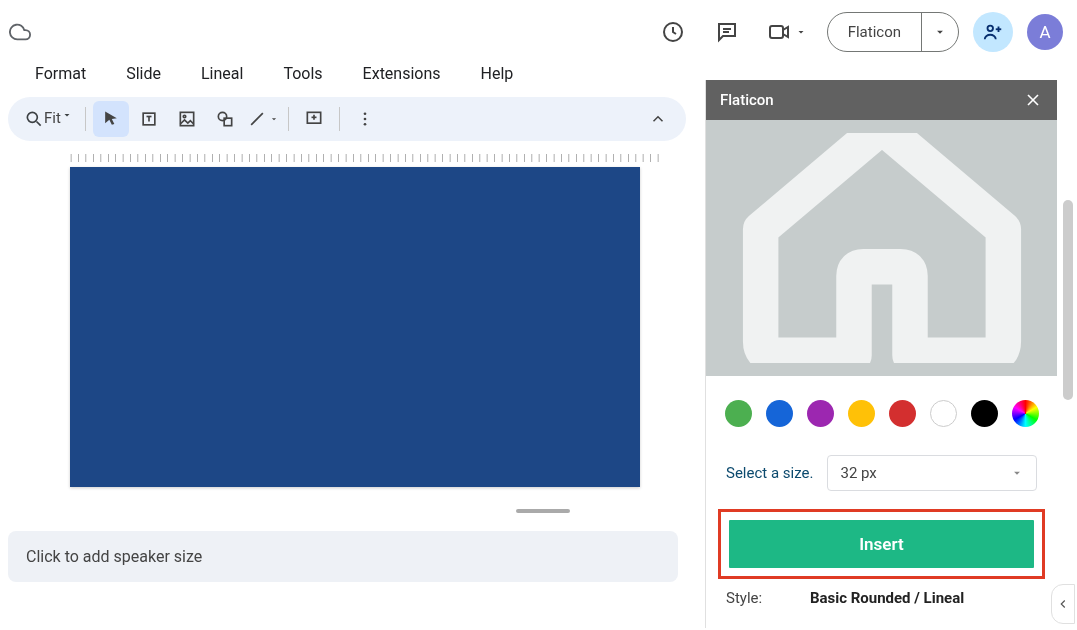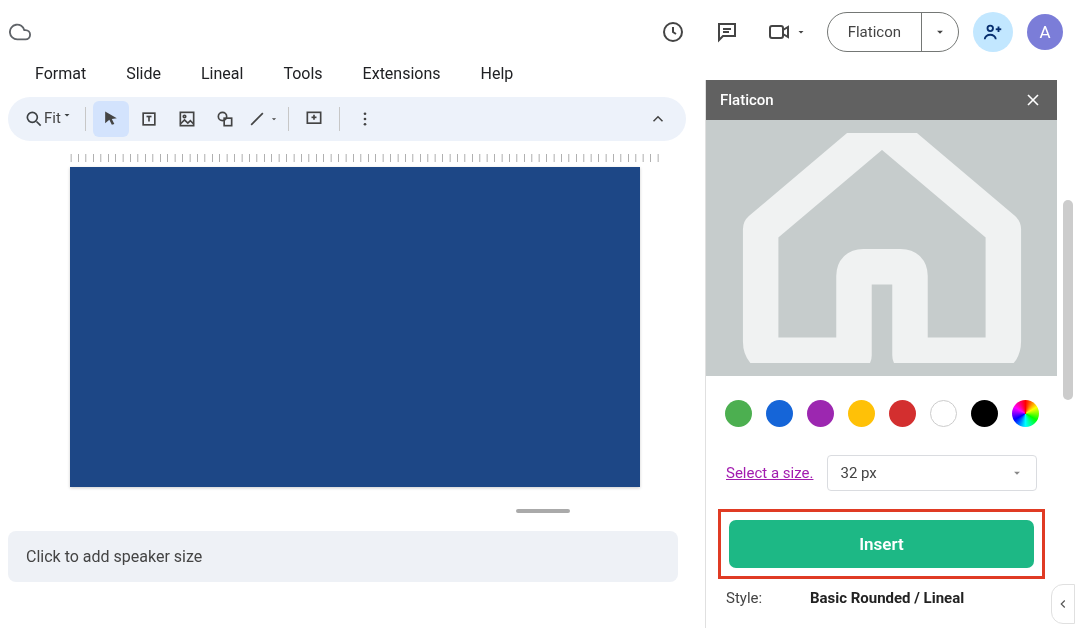--- a/index.html
+++ b/index.html
@@ -40,24 +40,24 @@
     .side-panel { position: absolute; top: 80px; right: 20px; width: 352px; background: #fff; border-left: 1px solid #e0e0e0; height: 548px; }
     .panel-header { background: #616161; color: #fff; display: flex; align-items: center; padding: 10px 14px; font-size: 15px; font-weight: 500; }
     .panel-close { margin-left: auto; cursor: pointer; }
     .icon-preview { background: #c6cccc; height: 256px; display: flex; align-items: center; justify-content: center; }
     .house-icon { width: 280px; height: 230px; }
     .color-row { display: flex; gap: 14px; justify-content: center; padding: 24px 0 18px; }
     .color-dot { width: 27px; height: 27px; border-radius: 50%; cursor: pointer; }
     .color-dot.white { border: 1px solid #ccc; }
     .color-dot.multi { background: conic-gradient(red, yellow, lime, cyan, blue, magenta, red); }
     .size-row { display: flex; align-items: center; gap: 14px; padding: 10px 20px 18px; }
-    .size-label { font-size: 15px; color: #a21caf; text-decoration: underline; }
+    .size-label { font-size: 15px; color: #0c4a6e; }
     .size-select { flex: 1; border: 1px solid #dadce0; border-radius: 4px; padding: 8px 12px; display: flex; align-items: center; justify-content: space-between; font-size: 15px; color: #444; gap: 16px; }
     .insert-wrap { border: 3px solid #e03b24; padding: 8px; margin: 0 12px 10px; }
-    .insert-btn { background: #1db885; color: #fff; text-align: center; padding: 14px; font-size: 17px; font-weight: 600; border-radius: 7px; cursor: pointer; }
+    .insert-btn { background: #1db885; color: #fff; text-align: center; padding: 14px; font-size: 17px; font-weight: 600; border-radius: 1px; cursor: pointer; }
     .style-row { padding: 0 20px; font-size: 15px; color: #444; }
     .style-row b { color: #222; margin-left: 44px; }
 
     .scrollbar { position: absolute; top: 200px; right: 4px; width: 10px; height: 200px; background: #ccc; border-radius: 5px; }
     .expand-tab { position: absolute; bottom: 6px; right: 2px; width: 24px; height: 40px; border: 1px solid #e0e0e0; border-radius: 12px 0 0 12px; display: flex; align-items: center; justify-content: center; background: #fff; color: #555; }
     svg { display: block; }
   </style>
 </head>
 <body>
 

